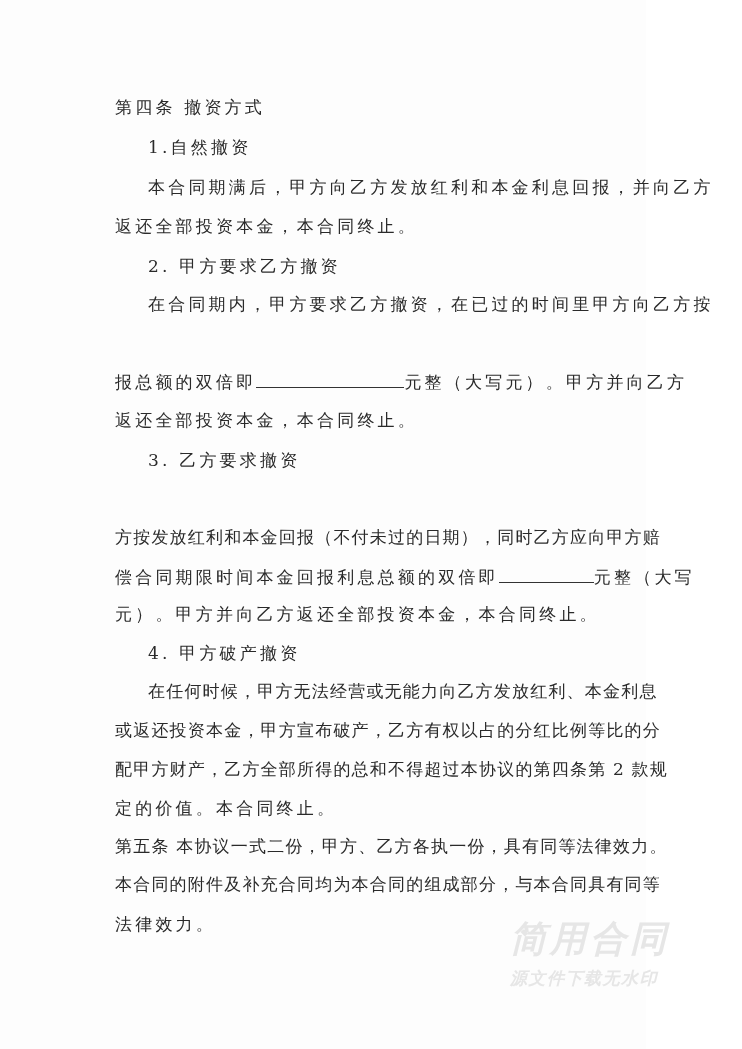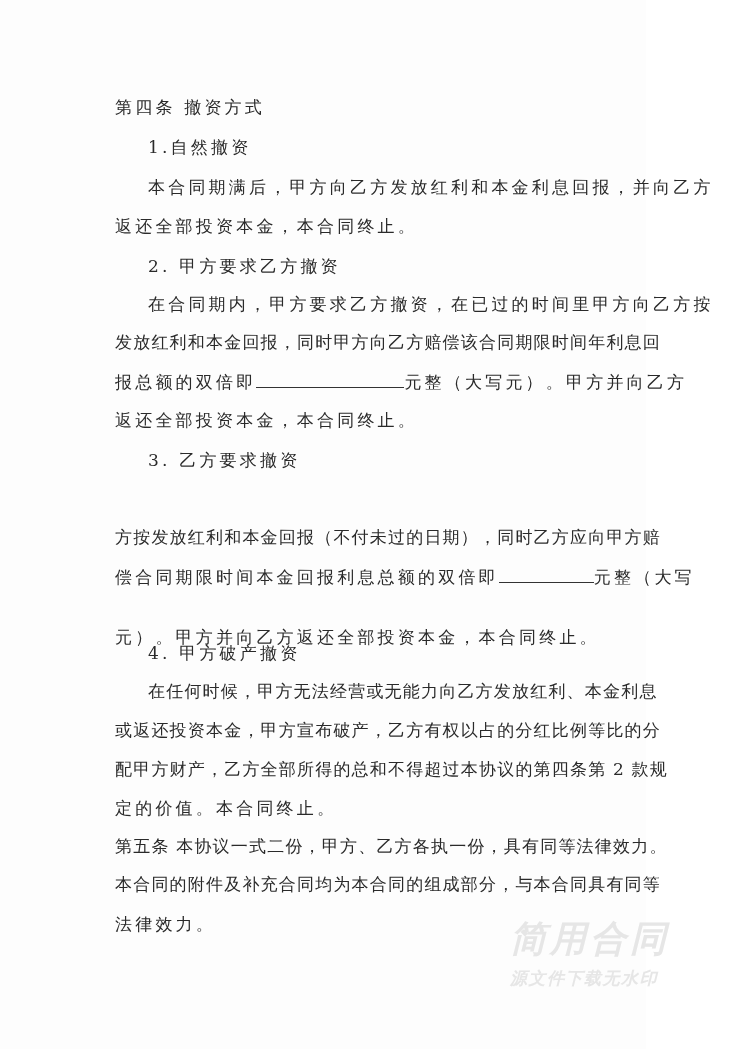--- a/index.html
+++ b/index.html
@@ -29,32 +29,31 @@
 <div class="page">
 
   <div class="line" style="top:95px;">第四条 撤资方式</div>
 
   <div class="line indent" style="top:135px;">1.自然撤资</div>
   <div class="line indent" style="top:175px;">本合同期满后，甲方向乙方发放红利和本金利息回报，并向乙方</div>
   <div class="line" style="top:214px;">返还全部投资本金，本合同终止。</div>
 
   <div class="line indent" style="top:254px;">2. 甲方要求乙方撤资</div>
   <div class="line indent" style="top:292px;">在合同期内，甲方要求乙方撤资，在已过的时间里甲方向乙方按</div>
-  <div class="line tight" style="top:330px;">发放红利和本金回报，同时甲方向乙方赔偿该合同期限时间年利息回</div>
   <div class="line" style="top:369px;">
     <span>报总额的双倍即</span><span class="blank" style="width:148px;"></span><span>元整（大写元）。甲方并向乙方</span>
   </div>
   <div class="line" style="top:408px;">返还全部投资本金，本合同终止。</div>
 
   <div class="line indent" style="top:448px;">3. 乙方要求撤资</div>
   <div class="line tight" style="top:525px;">方按发放红利和本金回报（不付未过的日期），同时乙方应向甲方赔</div>
   <div class="line" style="top:564px;">
     <span>偿合同期限时间本金回报利息总额的双倍即</span><span class="blank" style="width:95px;"></span><span>元整（大写</span>
   </div>
-  <div class="line" style="top:625px;">元）。甲方并向乙方返还全部投资本金，本合同终止。</div>
+  <div class="line" style="top:602px;">元）。甲方并向乙方返还全部投资本金，本合同终止。</div>
 
   <div class="line indent" style="top:641px;">4. 甲方破产撤资</div>
   <div class="line indent tight" style="top:679px;">在任何时候，甲方无法经营或无能力向乙方发放红利、本金利息</div>
   <div class="line tight" style="top:718px;">或返还投资本金，甲方宣布破产，乙方有权以占的分红比例等比的分</div>
   <div class="line tight" style="top:757px;">配甲方财产，乙方全部所得的总和不得超过本协议的第四条第 2 款规</div>
   <div class="line" style="top:796px;">定的价值。本合同终止。</div>
 
   <div class="line tight" style="top:834px;">第五条 本协议一式二份，甲方、乙方各执一份，具有同等法律效力。</div>
   <div class="line tight" style="top:872px;">本合同的附件及补充合同均为本合同的组成部分，与本合同具有同等</div>
   <div class="line" style="top:912px;">法律效力。</div>

